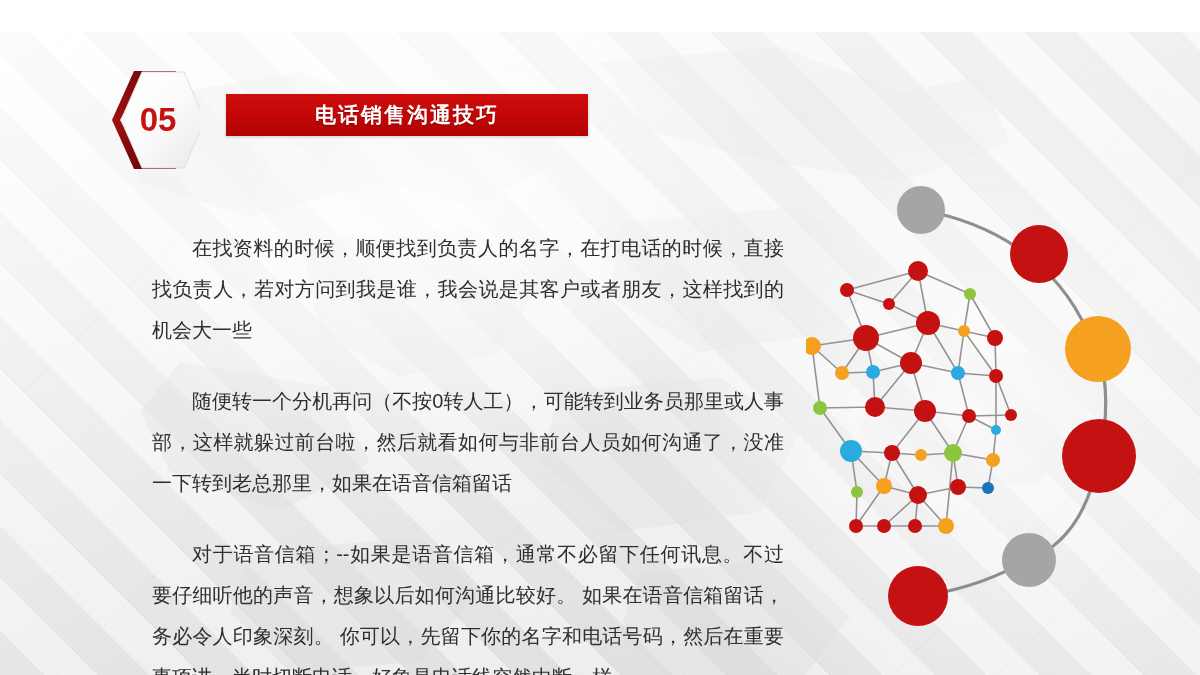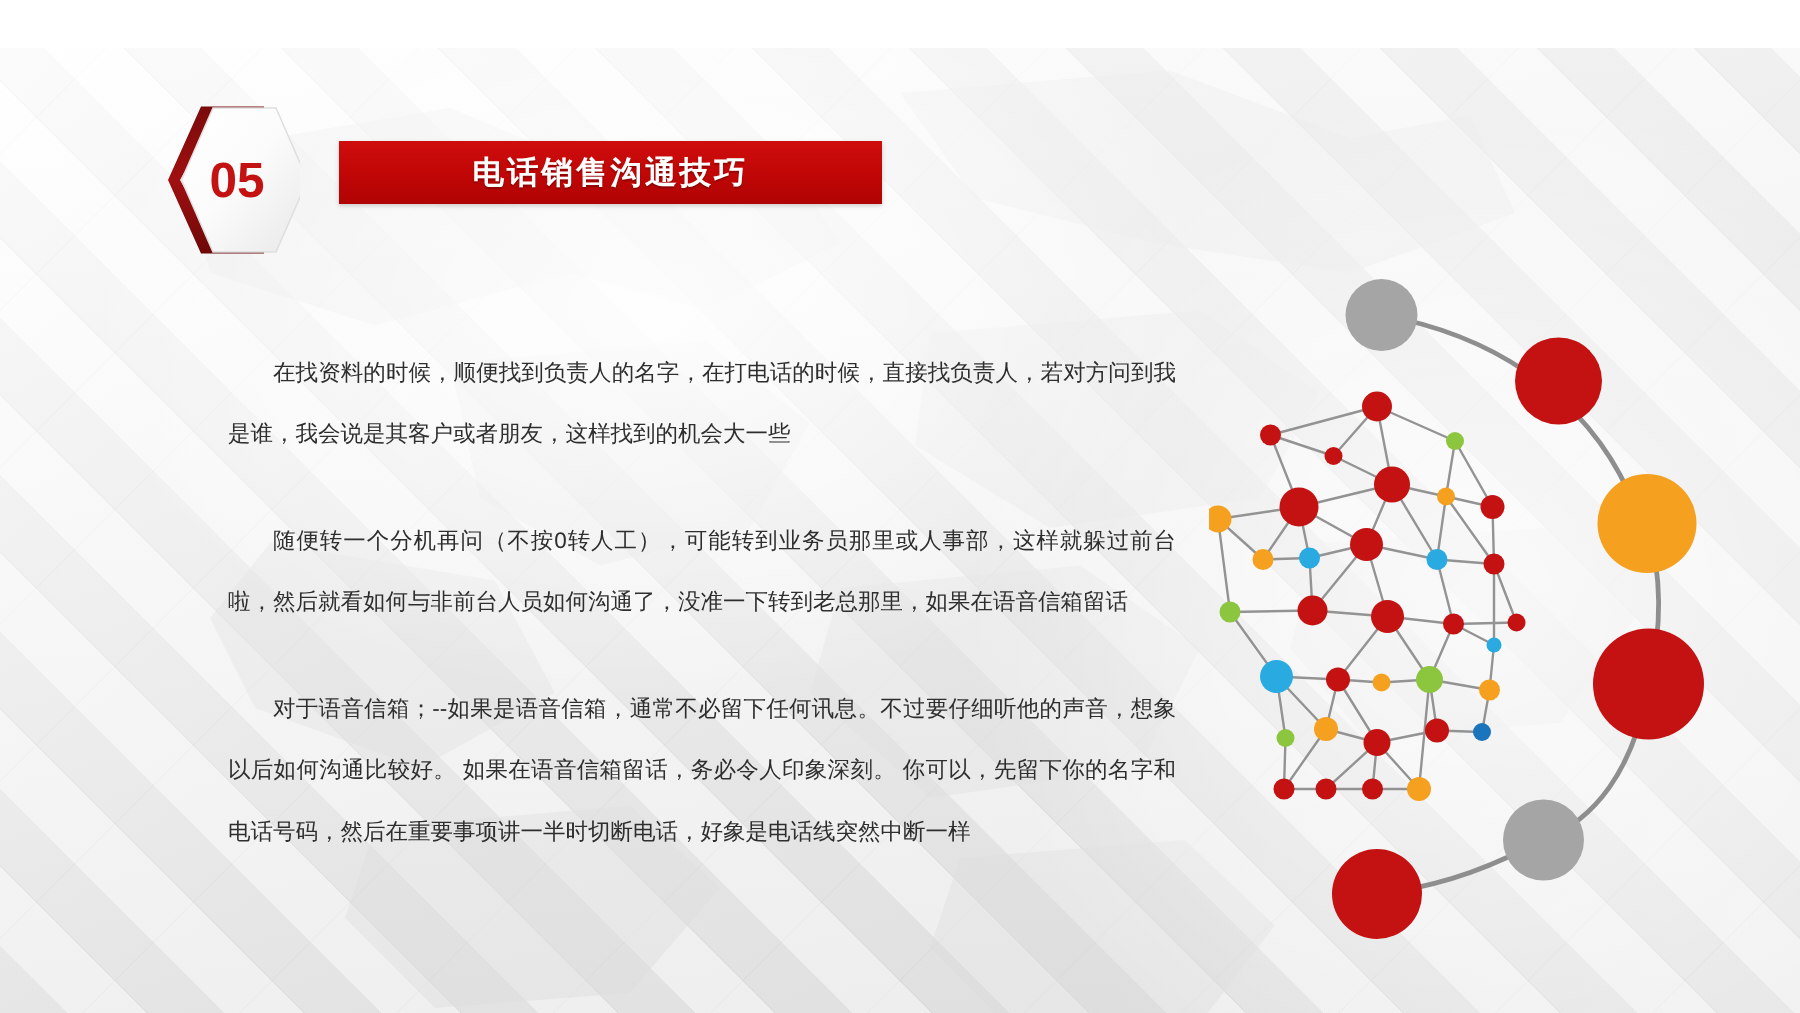--- a/index.html
+++ b/index.html
@@ -102,21 +102,21 @@
 
   
   .body-copy {
     position: absolute;
     left: 152px;
     top: 196px;
     width: 632px;
   }
   .para {
     margin: 0 0 30px 0;
-    font-size: 15px;
+    font-size: 20px;
     line-height: 41px;
     color: #2e2e2e;
     text-align: justify;
     text-justify: inter-ideograph;
     text-indent: 2em;
     font-family: "Liberation Sans", "DejaVu Sans", sans-serif;
   }
   .para:last-child { margin-bottom: 0; }
 
   

